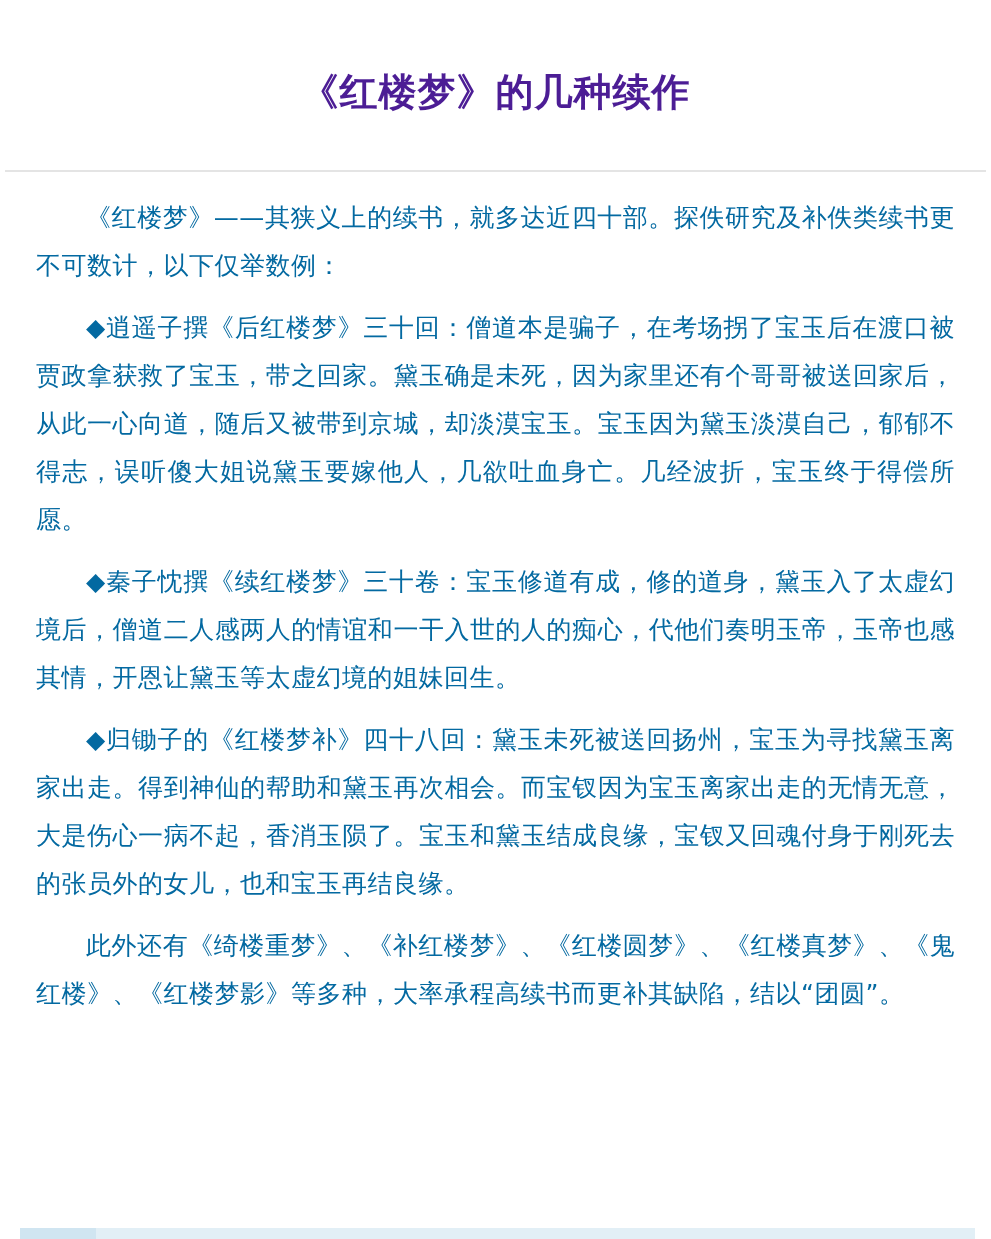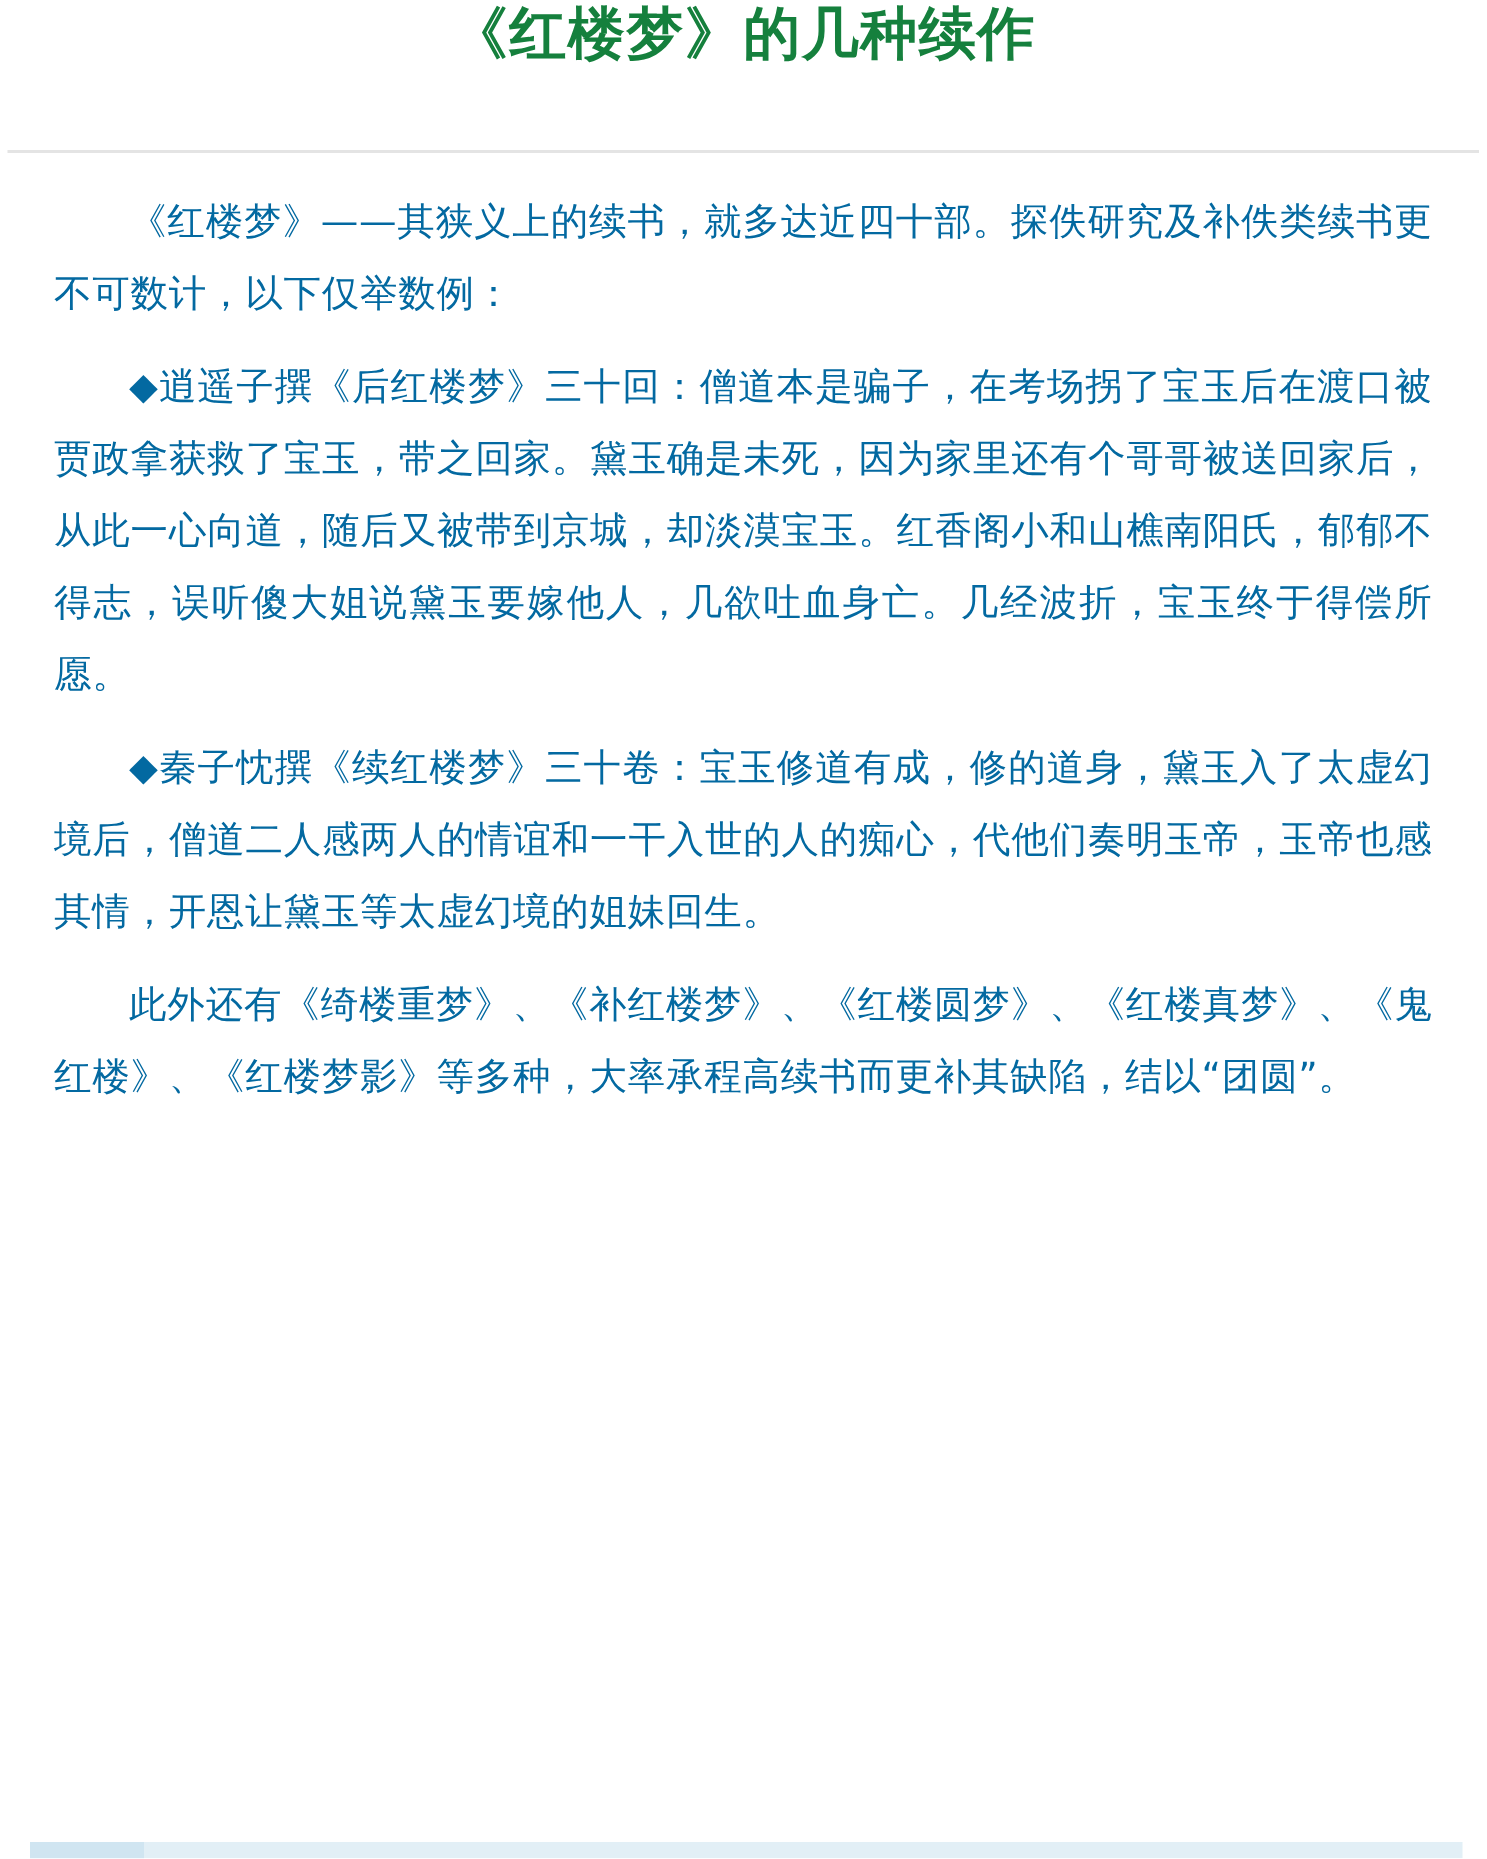--- a/index.html
+++ b/index.html
@@ -11,24 +11,25 @@
   .page {
     position: relative;
     width: 991px;
     height: 1239px;
     margin: 0 auto;
     background: #ffffff;
     overflow: hidden;
   }
   .page-title {
     margin: 0;
+    padding-top: 70px;
     font-size: 38px;
     line-height: 44px;
     font-weight: 700;
-    color: #15803d;
+    color: #4c1d95;
     text-align: center;
     letter-spacing: 1px;
   }
   .divider {
     height: 0;
     border: none;
     border-top: 2px solid #e4e4e4;
     margin: 56px 5px 0 5px;
   }
   .source-line {
@@ -72,22 +73,23 @@
 
 <div class="page">
 
   <h1 class="page-title">《红楼梦》的几种续作</h1>
 
   <hr class="divider">
 
 
   <div class="article-body">
     <p>《红楼梦》——其狭义上的续书，就多达近四十部。探佚研究及补佚类续书更不可数计，以下仅举数例：</p>
-    <p>◆逍遥子撰《后红楼梦》三十回：僧道本是骗子，在考场拐了宝玉后在渡口被贾政拿获救了宝玉，带之回家。黛玉确是未死，因为家里还有个哥哥被送回家后，从此一心向道，随后又被带到京城，却淡漠宝玉。红香阁小和山樵南阳氏，郁郁不得志，误听傻大姐说黛玉要嫁他人，几欲吐血身亡。几经波折，宝玉终于得偿所愿。</p>
+    <p>◆逍遥子撰《后红楼梦》三十回：僧道本是骗子，在考场拐了宝玉后在渡口被贾政拿获救了宝玉，带之回家。黛玉确是未死，因为家里还有个哥哥被送回家后，从此一心向道，随后又被带到京城，却淡漠宝玉。宝玉因为黛玉淡漠自己，郁郁不得志，误听傻大姐说黛玉要嫁他人，几欲吐血身亡。几经波折，宝玉终于得偿所愿。</p>
     <p>◆秦子忱撰《续红楼梦》三十卷：宝玉修道有成，修的道身，黛玉入了太虚幻境后，僧道二人感两人的情谊和一干入世的人的痴心，代他们奏明玉帝，玉帝也感其情，开恩让黛玉等太虚幻境的姐妹回生。</p>
+    <p>◆归锄子的《红楼梦补》四十八回：黛玉未死被送回扬州，宝玉为寻找黛玉离家出走。得到神仙的帮助和黛玉再次相会。而宝钗因为宝玉离家出走的无情无意，大是伤心一病不起，香消玉陨了。宝玉和黛玉结成良缘，宝钗又回魂付身于刚死去的张员外的女儿，也和宝玉再结良缘。</p>
     <p>此外还有《绮楼重梦》、《补红楼梦》、《红楼圆梦》、《红楼真梦》、《鬼红楼》、《红楼梦影》等多种，大率承程高续书而更补其缺陷，结以“团圆”。</p>
   </div>
 
   <div class="bottom-bar">
     <div class="bottom-bar-accent"></div>
   </div>
 
 </div>
 
 </body></html>

